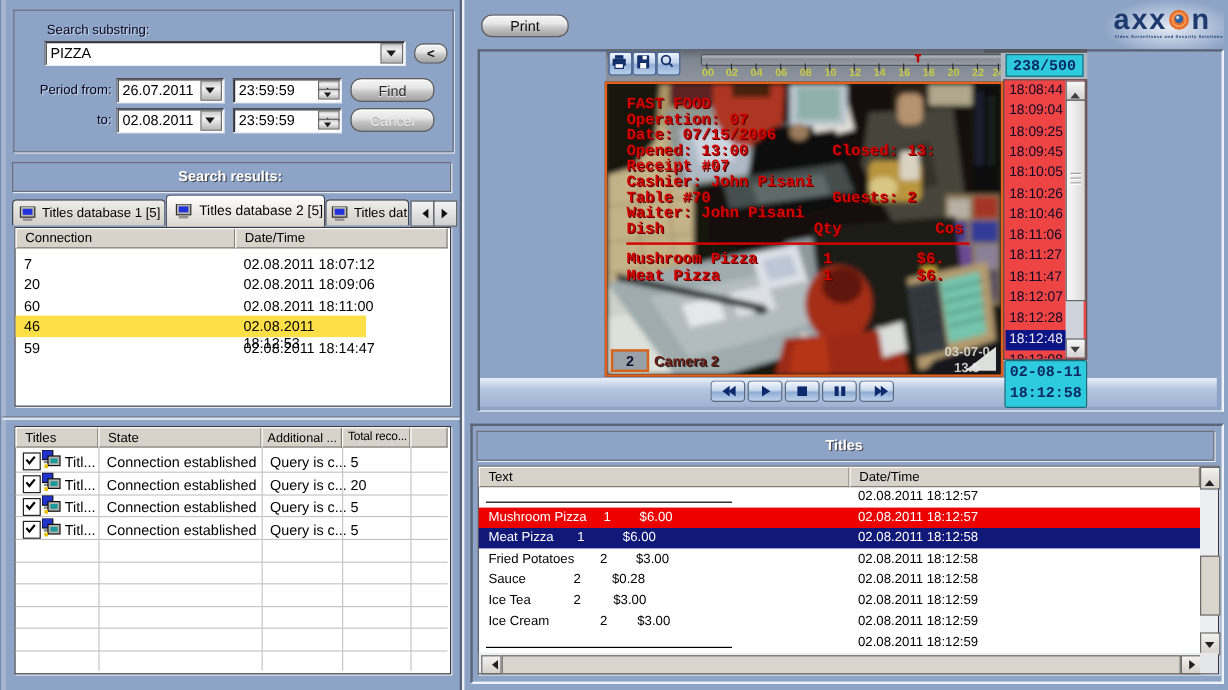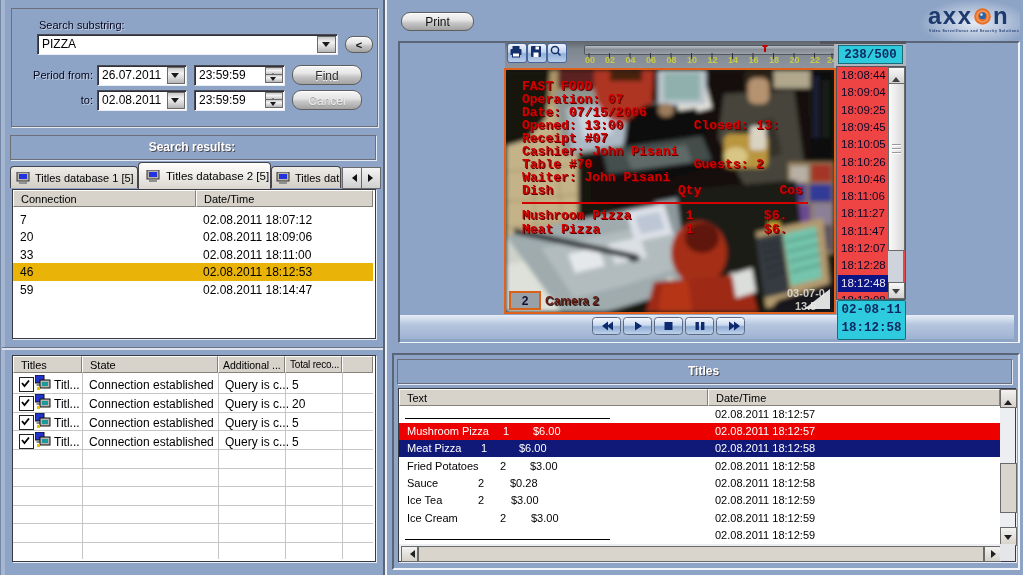--- a/index.html
+++ b/index.html
@@ -120,24 +120,24 @@
   <div class="hcell ab" style="left:183px;top:0;width:177px">Date/Time</div>
   <div class="ab" style="left:0;top:21px;width:360px;height:17px">
       <span class="ab" style="left:7px;top:2px;font-size:12px">7</span>
       <span class="ab" style="left:190px;top:2px;font-size:12px">02.08.2011 18:07:12</span>
     </div>
   <div class="ab" style="left:0;top:38px;width:360px;height:17px">
       <span class="ab" style="left:7px;top:2px;font-size:12px">20</span>
       <span class="ab" style="left:190px;top:2px;font-size:12px">02.08.2011 18:09:06</span>
     </div>
   <div class="ab" style="left:0;top:56px;width:360px;height:17px">
-      <span class="ab" style="left:7px;top:2px;font-size:12px">33</span>
+      <span class="ab" style="left:7px;top:2px;font-size:12px">60</span>
       <span class="ab" style="left:190px;top:2px;font-size:12px">02.08.2011 18:11:00</span>
     </div>
-  <div class="ab" style="left:0;top:73px;width:360px;height:18px;background:#eab308">
+  <div class="ab" style="left:0;top:73px;width:292px;height:18px;background:#fde047">
       <span class="ab" style="left:7px;top:2px;font-size:12px">46</span>
       <span class="ab" style="left:190px;top:2px;font-size:12px">02.08.2011 18:12:53</span>
     </div>
   <div class="ab" style="left:0;top:91px;width:360px;height:17px">
       <span class="ab" style="left:7px;top:2px;font-size:12px">59</span>
       <span class="ab" style="left:190px;top:2px;font-size:12px">02.08.2011 18:14:47</span>
     </div>
 </div>
 
 <div class="ab" style="left:2px;top:347px;width:381px;height:1px;background:#6d7380"></div>

